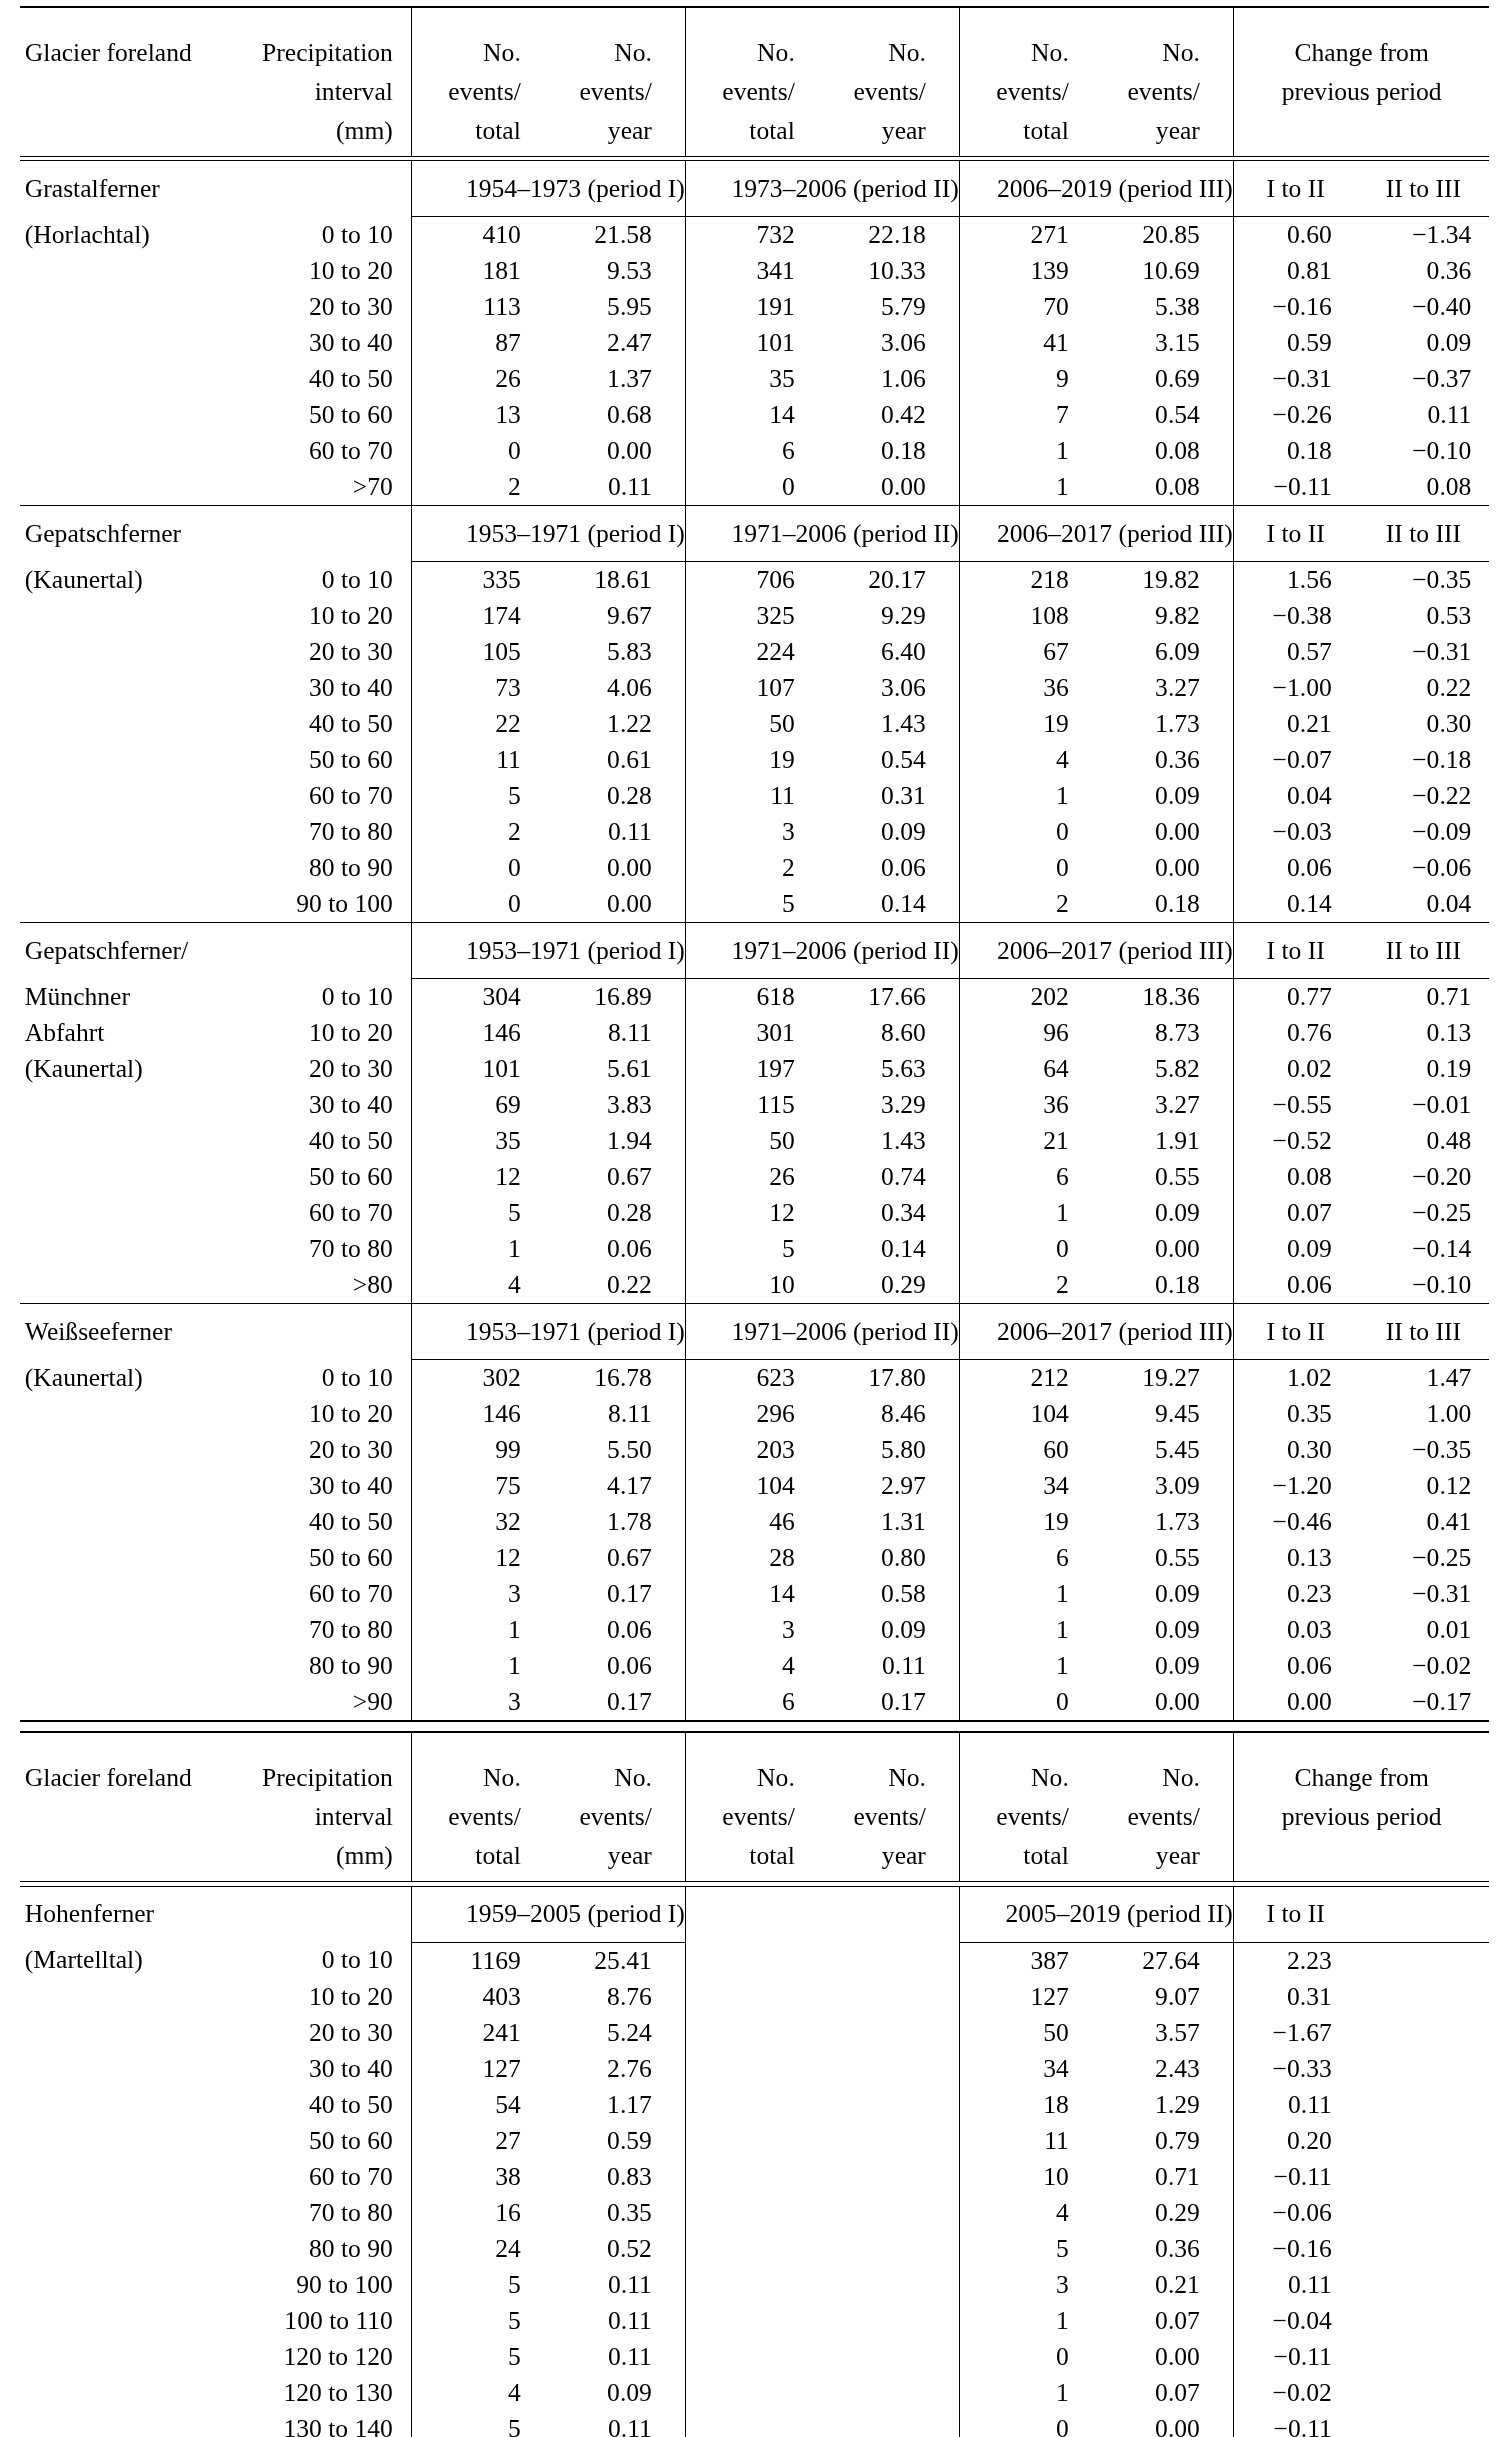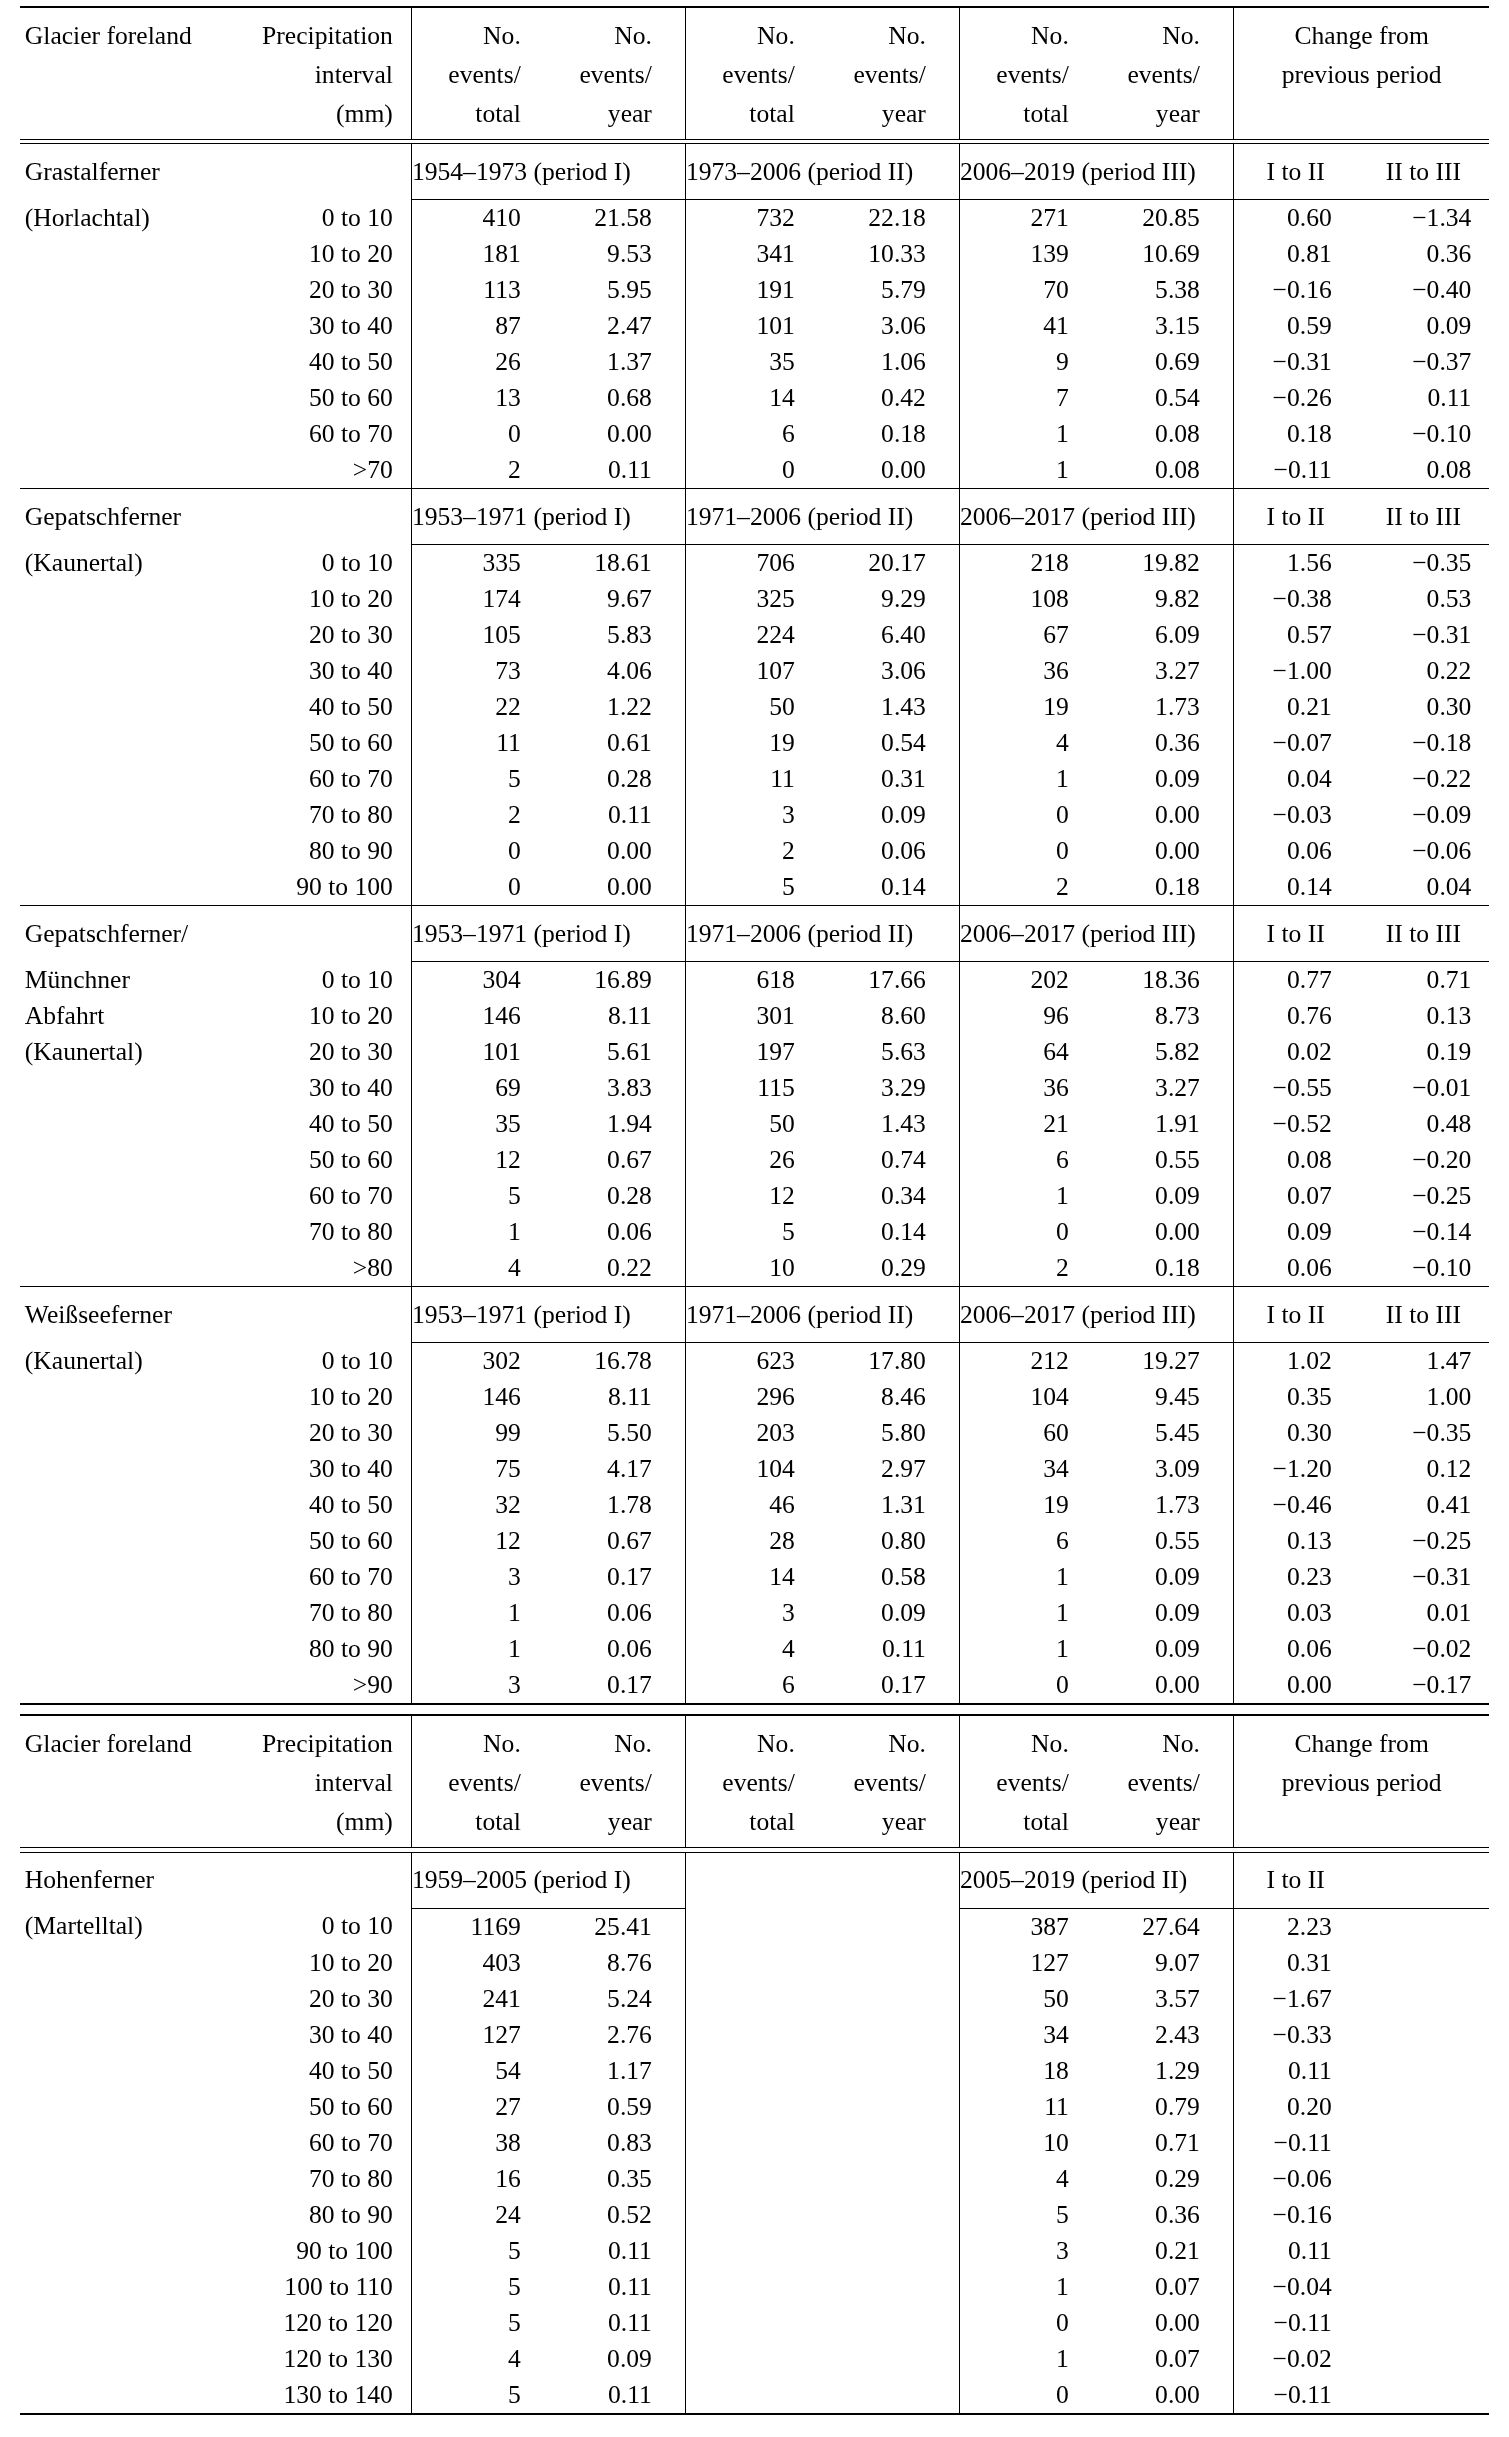--- a/index.html
+++ b/index.html
@@ -3,38 +3,38 @@
 <meta charset="utf-8">
 <title>Glacier foreland precipitation events table</title>
 <style>
   html,body{margin:0;padding:0;background:#ffffff;color:#000000;}
   body{padding:5.8px 20.4px 8.8px 20.4px;font-family:"Liberation Serif","DejaVu Serif",serif;}
   table.glacier-table{border-collapse:collapse;table-layout:fixed;width:1468px;
     border-top:2.2px solid #000;border-bottom:2.2px solid #000;}
   table.glacier-table + table.glacier-table{margin-top:8.8px;}
   td{padding:0;margin:0;font-size:25.6px;color:#000;vertical-align:middle;overflow:hidden;}
   
-  .col-header-row td{vertical-align:top;padding-top:8px;padding-bottom:5.8px;border-bottom:1.5px solid #000;}
+  .col-header-row td{vertical-align:top;padding-top:25px;padding-bottom:5.8px;border-bottom:1.5px solid #000;}
   .hline{line-height:39px;white-space:nowrap;}
   .dbl-gap td{height:3.7px;line-height:3.7px;border-bottom:1.5px solid #000;}
   
   .period-row td{height:55px;}
   .section-top td{border-top:1.5px solid #000;}
   .cline{border-bottom:1.5px solid #000;}
   
   .vline{border-left:1.5px solid #000;}
   
   .name-cell{text-align:left;padding-left:4.4px;white-space:nowrap;}
   .num{text-align:right;white-space:nowrap;}
   .interval{padding-right:18px;}
   .pt{padding-right:14.6px;}
   .py{padding-right:33px;}
   .pc1{padding-right:25.6px;}
   .pc2{padding-right:18px;}
-  .period-cell{text-align:left;white-space:nowrap;}
+  .period-cell{text-align:right;white-space:nowrap;}
   .change-cell{text-align:center;white-space:nowrap;}
   .change-header{text-align:center;}
   .data-row td{height:36px;line-height:36px;}
 </style>
 </head>
 <body>
 
 <main id="tables-mount">
     <table class="glacier-table">
       <colgroup>

